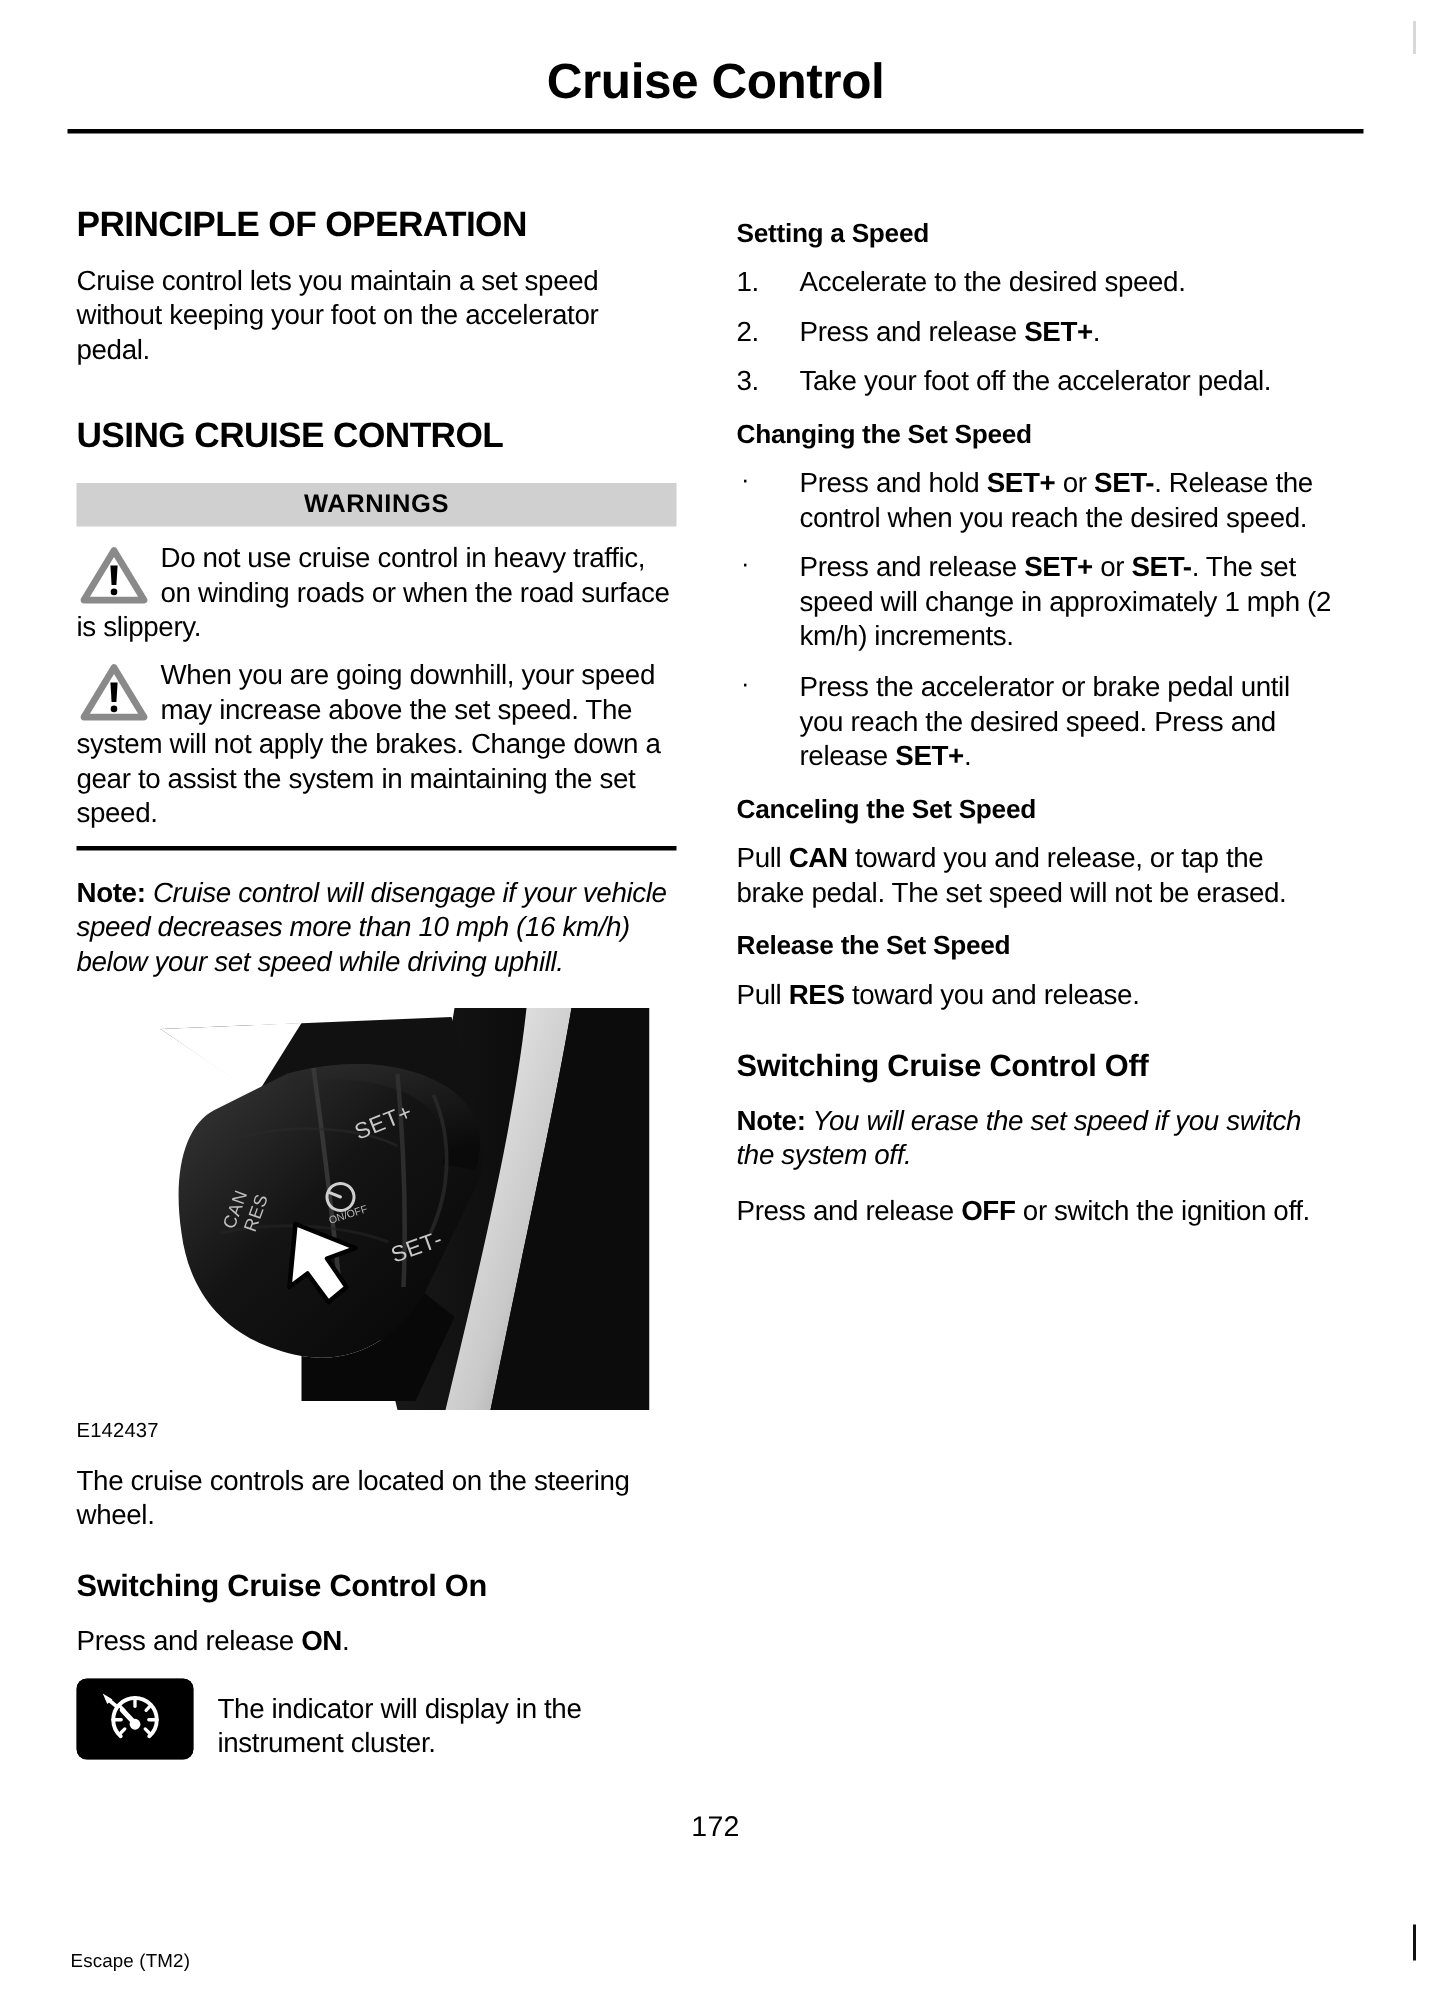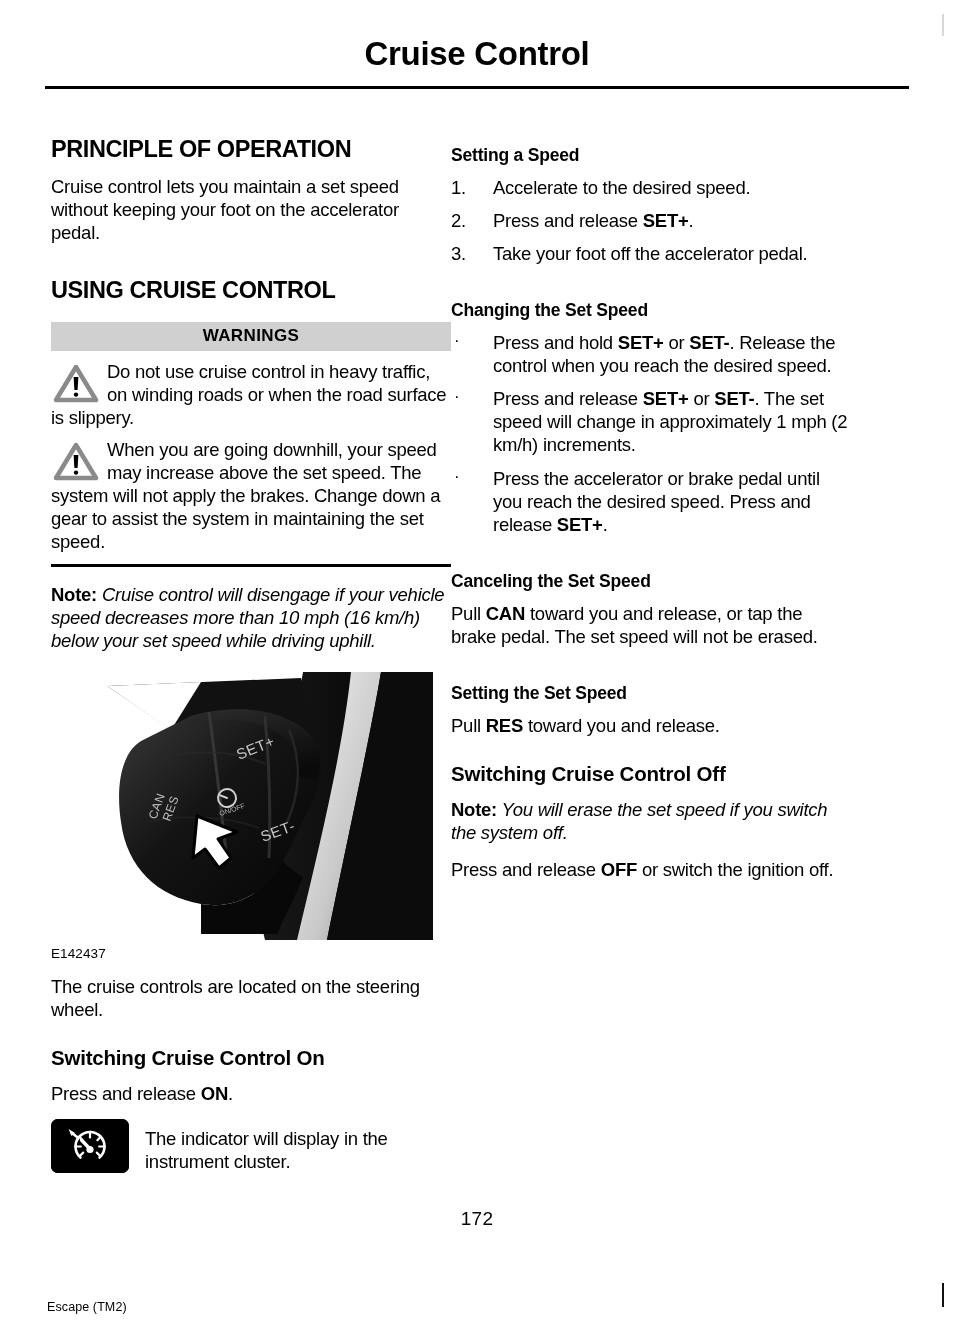--- a/index.html
+++ b/index.html
@@ -51,20 +51,21 @@
     border-top: 3.5px solid #000;
   }
 
   
   .columns {
     position: absolute;
     left: 51px;
     top: 136px;
     width: 856px;
     display: flex;
+    gap: 40px;
   }
   .col {
     width: 400px;
   }
   .col-right { padding-top: 9px; }
 
   h2.sec-title {
     font-size: 23.5px;
     font-weight: bold;
     letter-spacing: -0.4px;
@@ -73,21 +74,21 @@
   }
   h2.sec-title.second { margin-top: 33px; }
 
   h3.sub-title {
     font-size: 17.5px;
     font-weight: bold;
     letter-spacing: -0.2px;
     margin: 0 0 11px 0;
     line-height: 1.15;
   }
-  h3.sub-title.spaced { margin-top: 35px; }
+  h3.sub-title.spaced { margin-top: 14px; }
 
   h3.sub-title.big {
     font-size: 20.5px;
     margin-top: 25px;
     margin-bottom: 12px;
   }
 
   p.body-text {
     font-size: 18.5px;
     line-height: 1.245;
@@ -421,21 +422,21 @@
           <span class="bul">·</span><span>Press and release </span><b>SET+</b><span> or </span><b>SET-</b><span>. The set speed will change in approximately 1 mph (2 km/h) increments.</span>
         </li>
         <li>
           <span class="bul">·</span><span>Press the accelerator or brake pedal until you reach the desired speed. Press and release </span><b>SET+</b><span>.</span>
         </li>
       </ul>
 
       <h3 class="sub-title spaced">Canceling the Set Speed</h3>
       <p class="body-text"><span>Pull </span><b>CAN</b><span> toward you and release, or tap the brake pedal. The set speed will not be erased.</span></p>
 
-      <h3 class="sub-title spaced">Setting the Set Speed</h3>
+      <h3 class="sub-title spaced">Release the Set Speed</h3>
       <p class="body-text"><span>Pull </span><b>RES</b><span> toward you and release.</span></p>
 
       <h3 class="sub-title big">Switching Cruise Control Off</h3>
 
       <p class="note-text">
         <span class="note-lead">Note:</span>
         <span>You will erase the set speed if you switch the system off.</span>
       </p>
 
       <p class="body-text"><span>Press and release </span><b>OFF</b><span> or switch the ignition off.</span></p>

